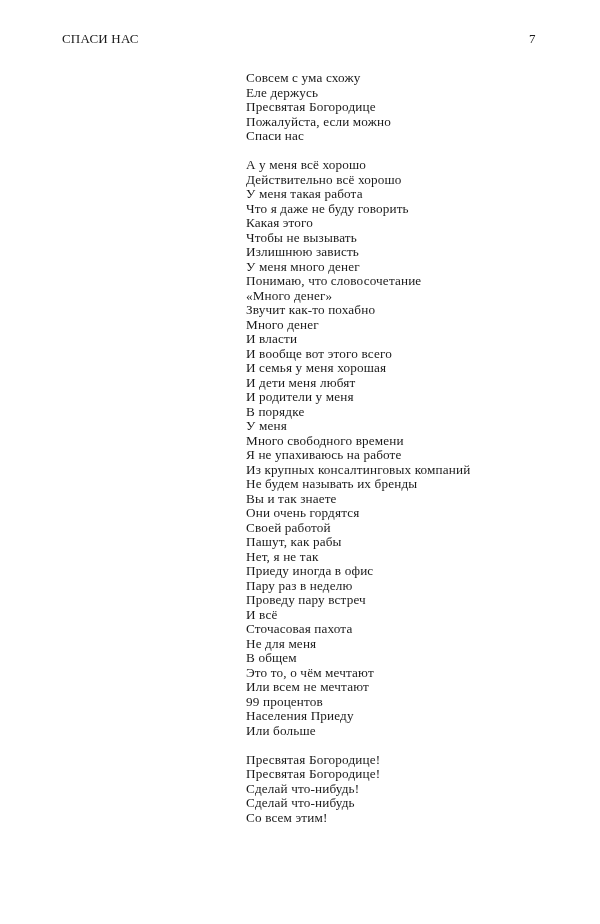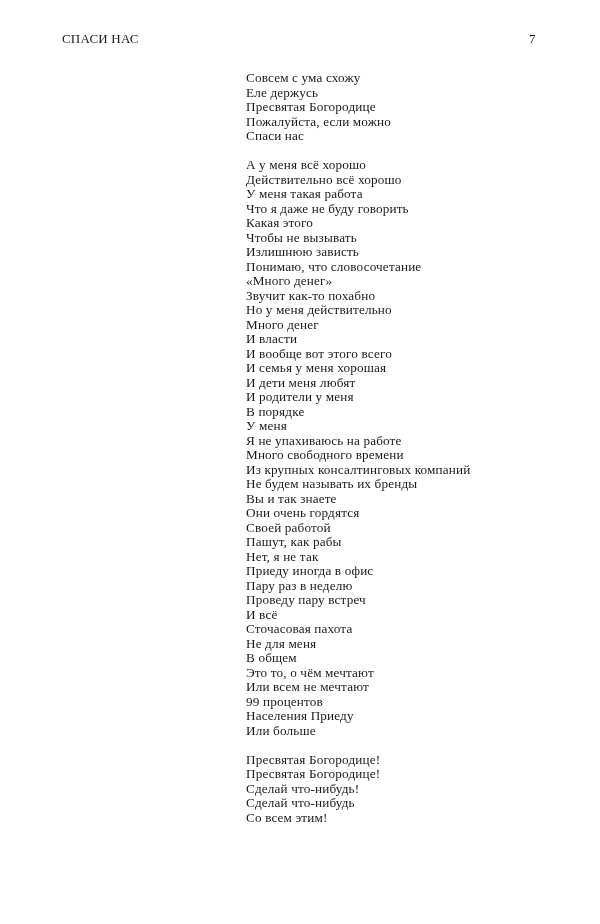--- a/index.html
+++ b/index.html
@@ -26,34 +26,34 @@
       <div class="line">Спаси нас</div>
     </div>
     <div class="stanza">
       <div class="line">А у меня всё хорошо</div>
       <div class="line">Действительно всё хорошо</div>
       <div class="line">У меня такая работа</div>
       <div class="line">Что я даже не буду говорить</div>
       <div class="line">Какая этого</div>
       <div class="line">Чтобы не вызывать</div>
       <div class="line">Излишнюю зависть</div>
+      <div class="line">У меня много денег</div>
       <div class="line">Понимаю, что словосочетание</div>
       <div class="line">«Много денег»</div>
       <div class="line">Звучит как-то похабно</div>
-      <div class="line">Но у меня действительно</div>
       <div class="line">Много денег</div>
       <div class="line">И власти</div>
       <div class="line">И вообще вот этого всего</div>
       <div class="line">И семья у меня хорошая</div>
       <div class="line">И дети меня любят</div>
       <div class="line">И родители у меня</div>
       <div class="line">В порядке</div>
       <div class="line">У меня</div>
+      <div class="line">Много свободного времени</div>
       <div class="line">Я не упахиваюсь на работе</div>
-      <div class="line">Много свободного времени</div>
       <div class="line">Из крупных консалтинговых компаний</div>
       <div class="line">Не будем называть их бренды</div>
       <div class="line">Вы и так знаете</div>
       <div class="line">Они очень гордятся</div>
       <div class="line">Своей работой</div>
       <div class="line">Пашут, как рабы</div>
       <div class="line">Нет, я не так</div>
       <div class="line">Приеду иногда в офис</div>
       <div class="line">Пару раз в неделю</div>
       <div class="line">Проведу пару встреч</div>

